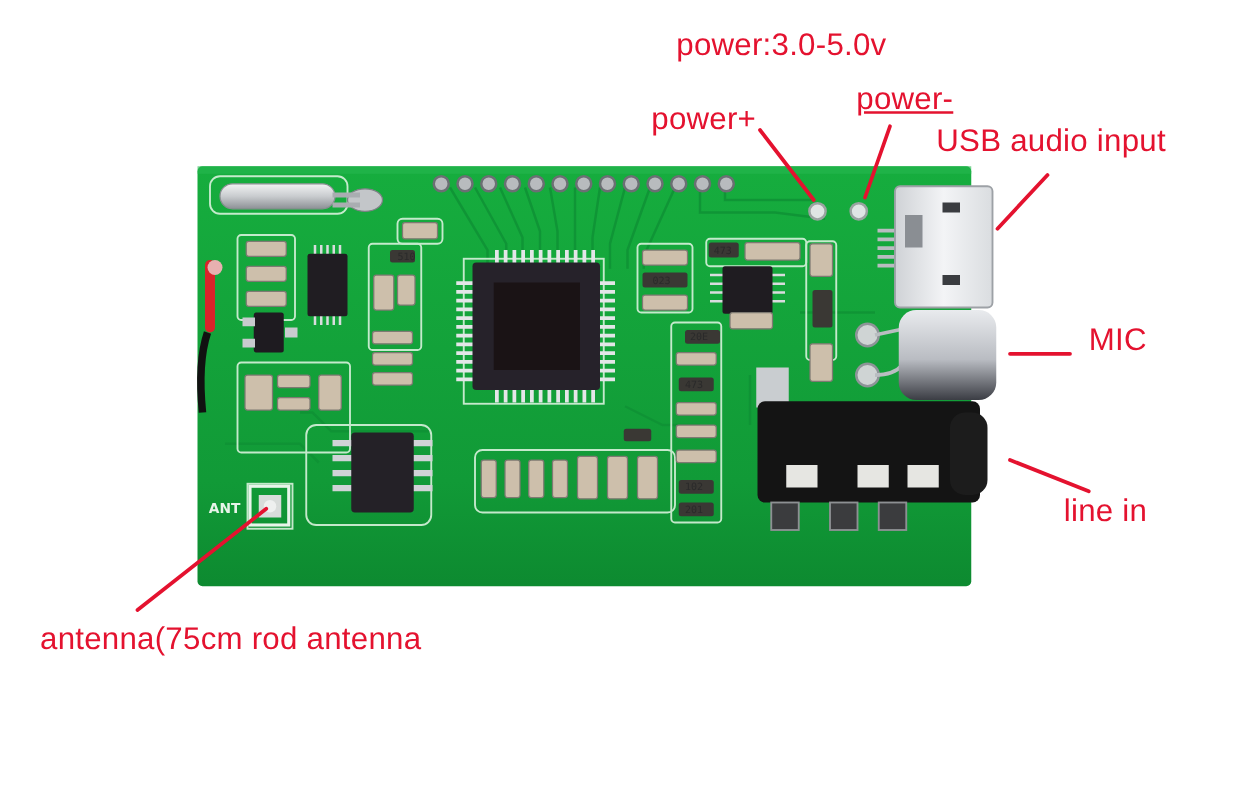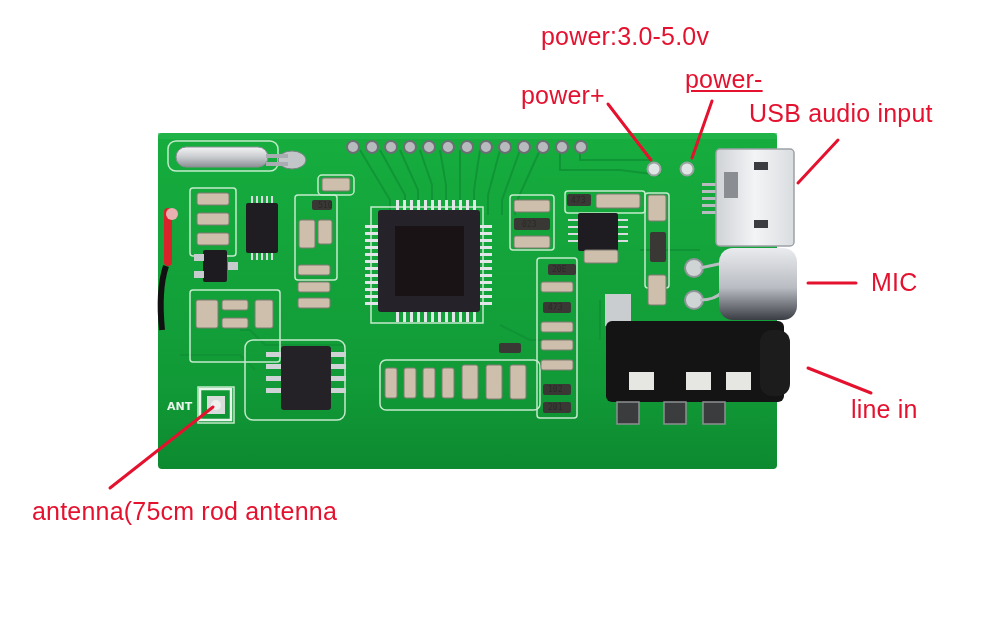--- a/index.html
+++ b/index.html
@@ -322,15 +322,15 @@
     <line x1="808" y1="283" x2="856" y2="283"></line>
     <line x1="808" y1="368" x2="871" y2="393"></line>
     <line x1="110" y1="488" x2="213" y2="407"></line>
   </g>
 </svg>
 
 <div class="label" style="left:541px;top:24px;">power:3.0-5.0v</div>
 <div class="label" style="left:521px;top:67px;margin-top:16px;">power+</div>
 <div class="label" style="left:685px;top:67px;text-decoration:underline;">power-</div>
 <div class="label" style="left:749px;top:101px;">USB audio input</div>
-<div class="label" style="left:871px;top:270px;">MIC</div>
+<div class="label" style="left:871px;top:260px;">MIC</div>
 <div class="label" style="left:851px;top:397px;">line in</div>
 <div class="label" style="left:20px;top:499px;margin-left:12px;">antenna(75cm rod antenna</div>
 
 </body></html>

